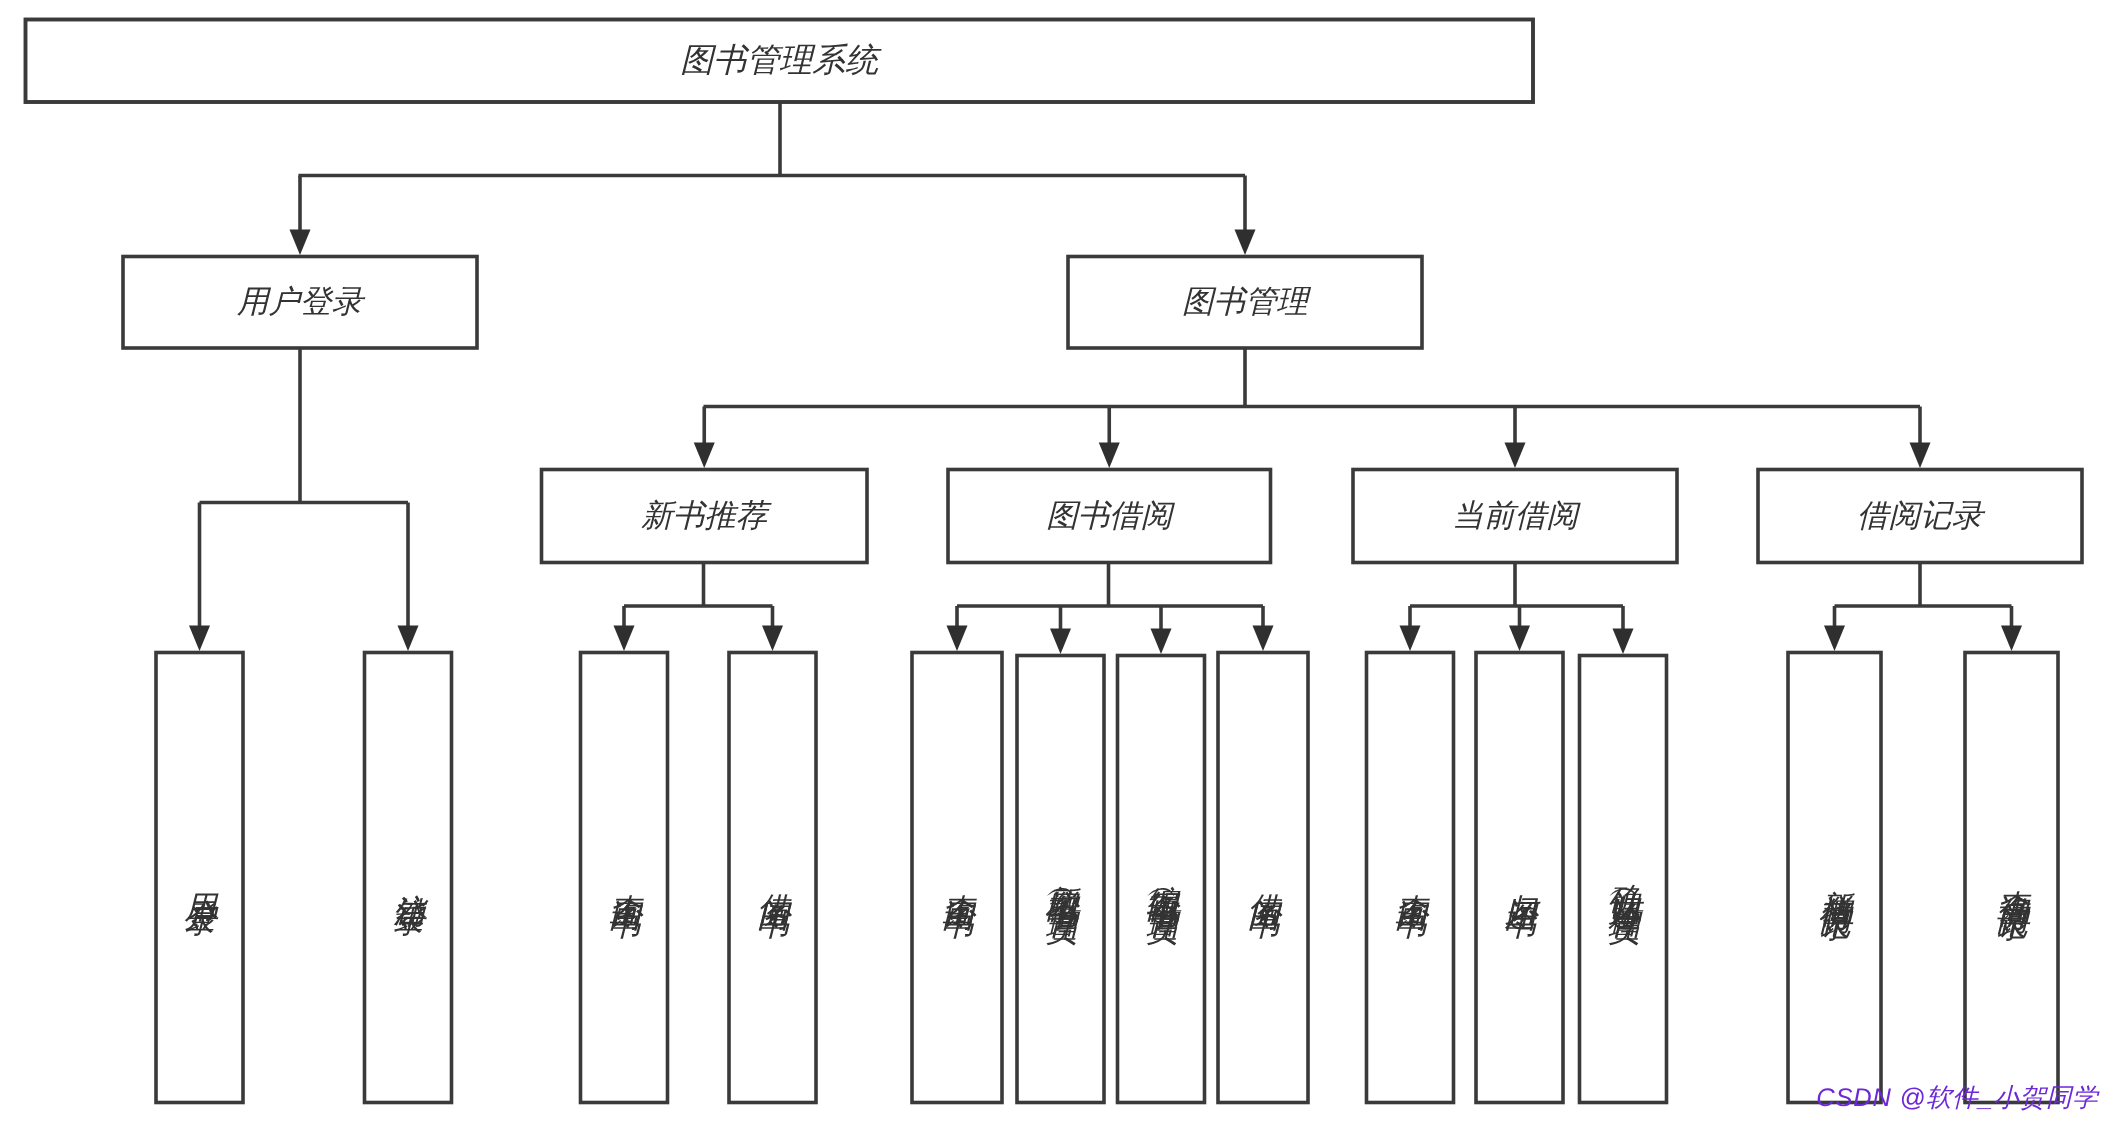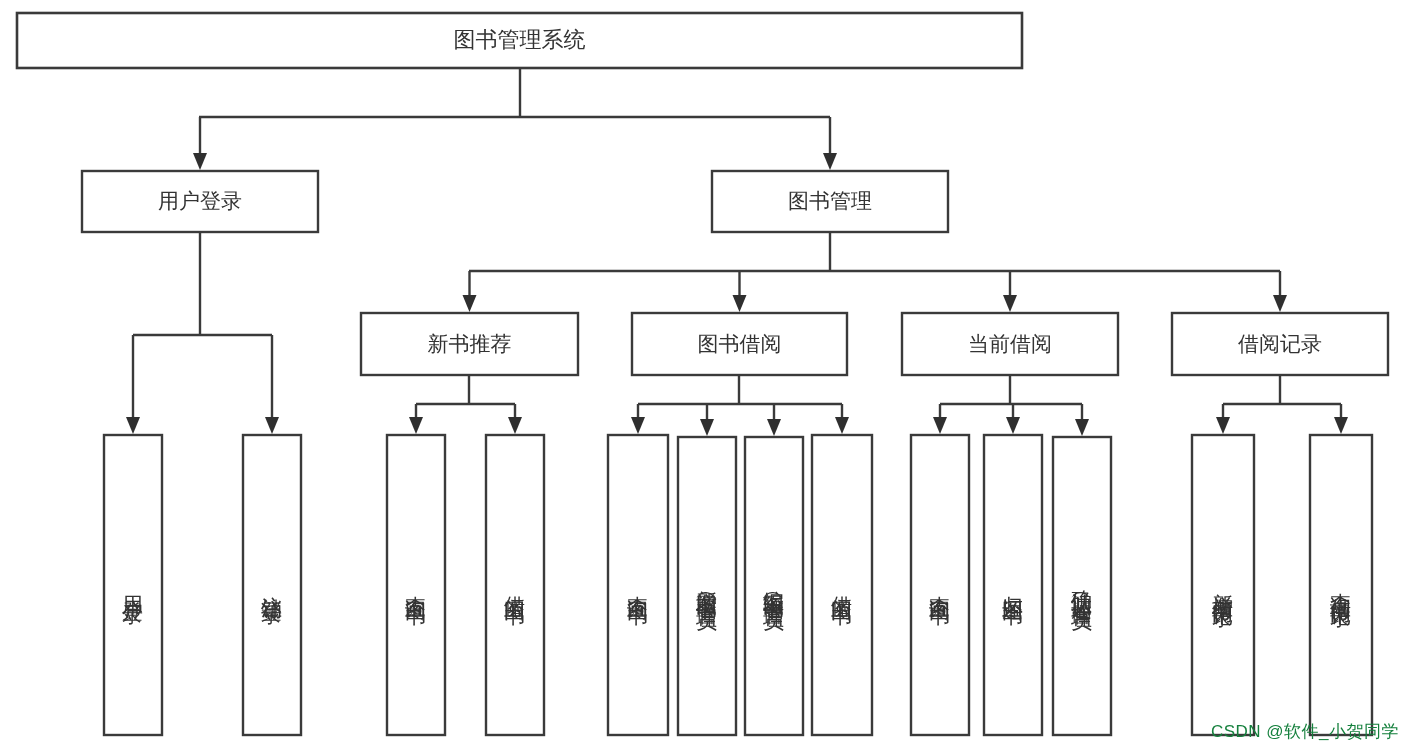--- a/index.html
+++ b/index.html
@@ -2,21 +2,21 @@
 <html><head>
 <meta charset="utf-8">
 <title>图书管理系统 功能结构图</title>
 <style>
   html,body{margin:0;padding:0;background:#ffffff;}
   body{
     font-family:"Liberation Sans","DejaVu Sans",sans-serif;
     width:1405px;height:747px;overflow:hidden;
   }
   #diagram-root{
-    position:relative;width:1405px;height:747px;background:#ffffff;
+    position:relative;width:1405px;height:747px;background:#ffffff;font-style:italic;
   }
   svg#tree-svg{position:absolute;left:0;top:0;width:1405px;height:747px;display:block;}
 
   .node-box{
     fill:#ffffff;stroke:#3a3a3a;stroke-width:2.4;
   }
   .node-box-root{
     fill:#ffffff;stroke:#3a3a3a;stroke-width:2.6;
   }
   .connector{
@@ -46,21 +46,21 @@
     color:#333333;
     line-height:1;
     letter-spacing:3px;
     white-space:nowrap;
   }
   .watermark{
     position:absolute;
     right:6px;bottom:4px;
     font-family:"Liberation Sans","DejaVu Sans",sans-serif;
     font-size:17px;
-    color:#15803d;
+    color:#6d28d9;
     letter-spacing:0.5px;
     user-select:none;
     white-space:nowrap;
   }
 </style>
 </head>
 <body>
 
 <div id="diagram-root">
   <svg id="tree-svg" viewBox="0 0 1405 747" xmlns="http://www.w3.org/2000/svg">

